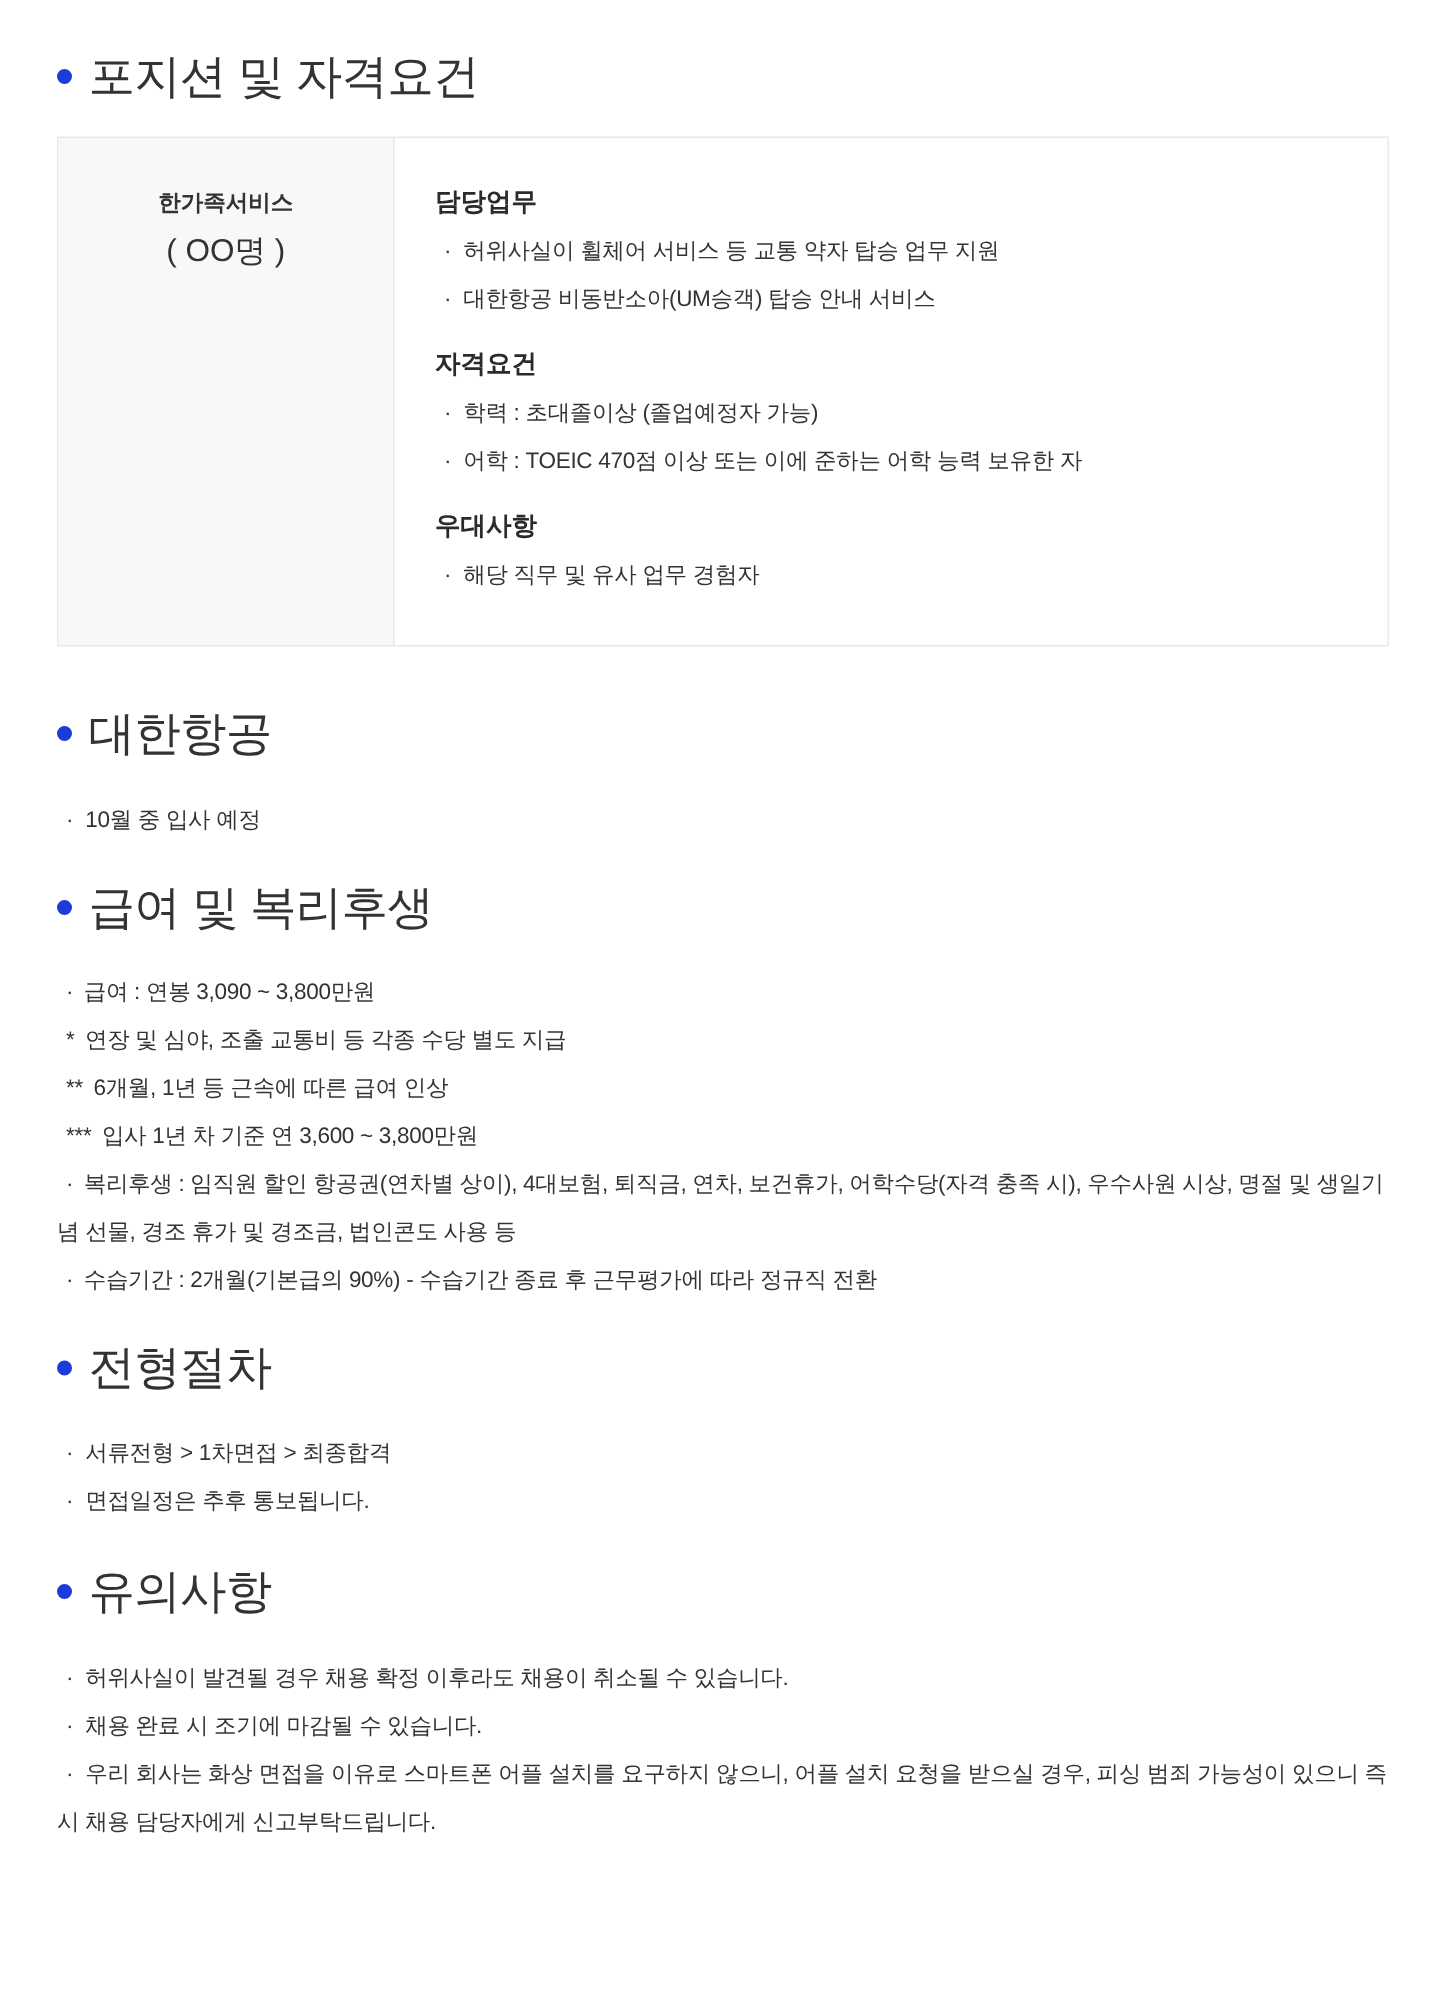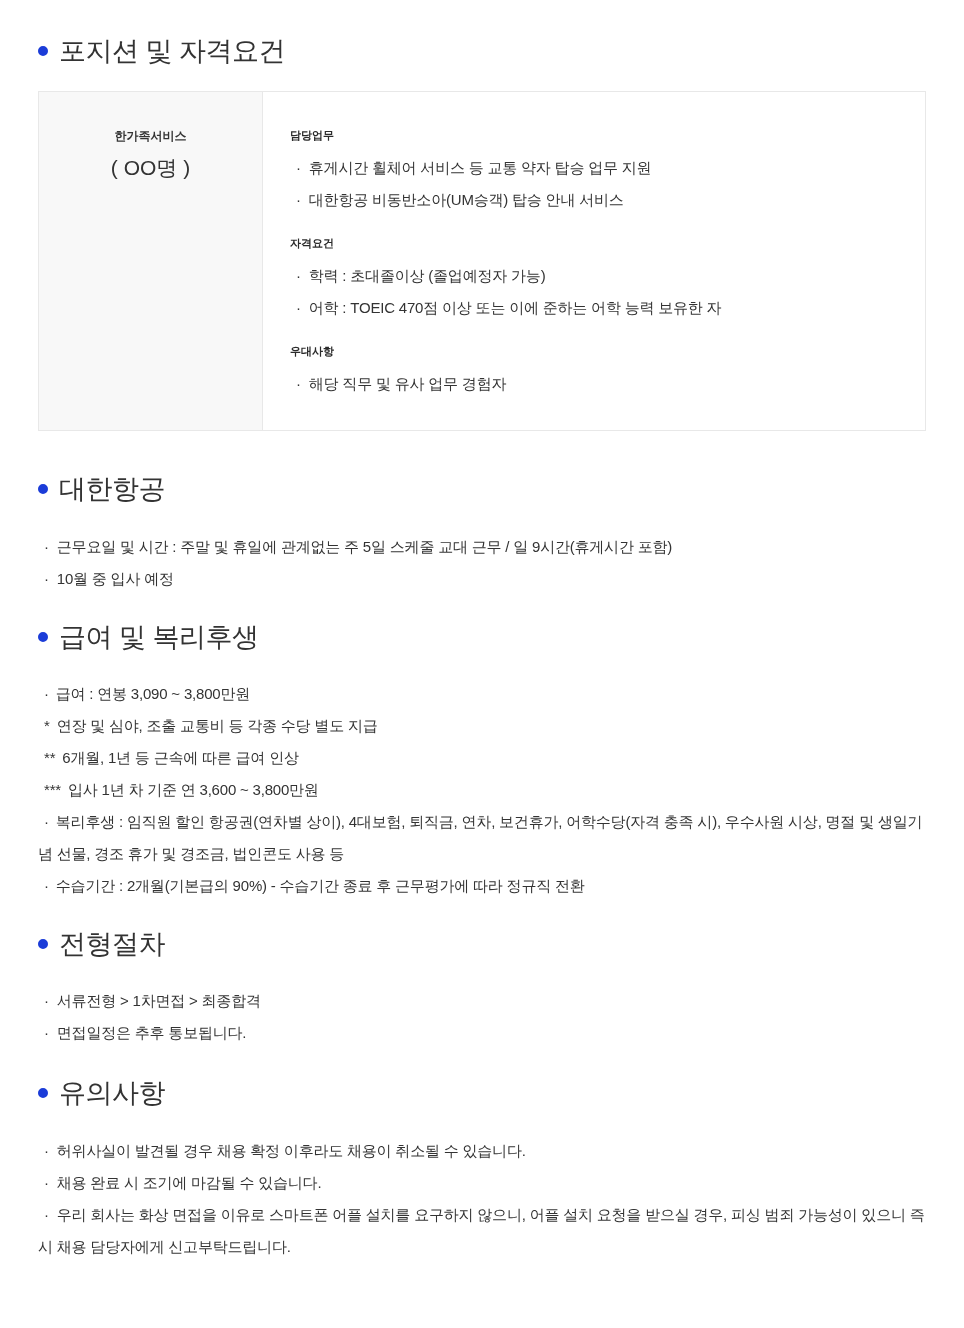--- a/index.html
+++ b/index.html
@@ -12,21 +12,21 @@
     color: #333333;
     -webkit-font-smoothing: antialiased;
   }
   .page { padding: 33px 38px 40px 38px; }
 
   
   .section-title {
     display: flex;
     align-items: center;
     gap: 11px;
-    font-size: 27px;
+    font-size: 31px;
     font-weight: 500;
     color: #333333;
     line-height: 36px;
     letter-spacing: -0.5px;
   }
   .ring {
     flex: 0 0 auto;
     width: 8px;
     height: 8px;
     border: 5px solid #1b3cd8;
@@ -41,25 +41,25 @@
     border: 1px solid #e8e8e8;
     background: #ffffff;
   }
   .pos-cell-left {
     flex: 0 0 224px;
     background: #f8f8f8;
     border-right: 1px solid #e8e8e8;
     text-align: center;
     padding-top: 32px;
   }
-  .pos-name { font-size: 12px; font-weight: 700; line-height: 24px; color: #333; }
+  .pos-name { font-size: 15px; font-weight: 700; line-height: 24px; color: #333; }
   .pos-headcount { font-size: 21px; line-height: 24px; margin-top: 8px; color: #333; }
   .pos-cell-right { flex: 1 1 auto; padding: 28px 30px 30px 27px; }
   .group + .group { margin-top: 12px; }
-  .group-heading { font-size: 11px; font-weight: 700; line-height: 30px; margin-bottom: 2px; color: #2b2b2b; }
+  .group-heading { font-size: 17px; font-weight: 700; line-height: 30px; margin-bottom: 2px; color: #2b2b2b; }
 
   
   .line {
     font-size: 15px;
     line-height: 32px;
     color: #333333;
     text-indent: 6px;
     letter-spacing: -0.2px;
   }
   .line .b { margin-right: 8px; color: #333; }
@@ -86,21 +86,21 @@
 
     <div class="pos-table">
       <div class="pos-cell-left">
         <div class="pos-name">한가족서비스</div>
         <div class="pos-headcount">( OO명 )</div>
       </div>
       <div class="pos-cell-right">
 
         <div class="group">
           <div class="group-heading">담당업무</div>
-          <p class="line"><span class="b">·</span><span>휴게시간 휠체어 서비스 등 교통 약자 탑승 업무 지원</span></p>
+          <p class="line"><span class="b">·</span><span>허위사실이 휠체어 서비스 등 교통 약자 탑승 업무 지원</span></p>
           <p class="line"><span class="b">·</span><span>대한항공 비동반소아(UM승객) 탑승 안내 서비스</span></p>
         </div>
 
         <div class="group">
           <div class="group-heading">자격요건</div>
           <p class="line"><span class="b">·</span><span>학력 : 초대졸이상 (졸업예정자 가능)</span></p>
           <p class="line"><span class="b">·</span><span>어학 : TOEIC 470점 이상 또는 이에 준하는 어학 능력 보유한 자</span></p>
         </div>
 
         <div class="group">
@@ -111,21 +111,20 @@
       </div>
     </div>
   </section>
 
   <section class="sec-work">
     <h2 class="section-title">
       <span class="ring"></span>
       <span>대한항공</span>
     </h2>
     <div class="lines">
-      <p class="line"><span class="b">·</span><span>근무요일 및 시간 : 주말 및 휴일에 관계없는 주 5일 스케줄 교대 근무 / 일 9시간(휴게시간 포함)</span></p>
       <p class="line"><span class="b">·</span><span>10월 중 입사 예정</span></p>
     </div>
   </section>
 
   <section class="sec-salary">
     <h2 class="section-title">
       <span class="ring"></span>
       <span>급여 및 복리후생</span>
     </h2>
     <div class="lines">

